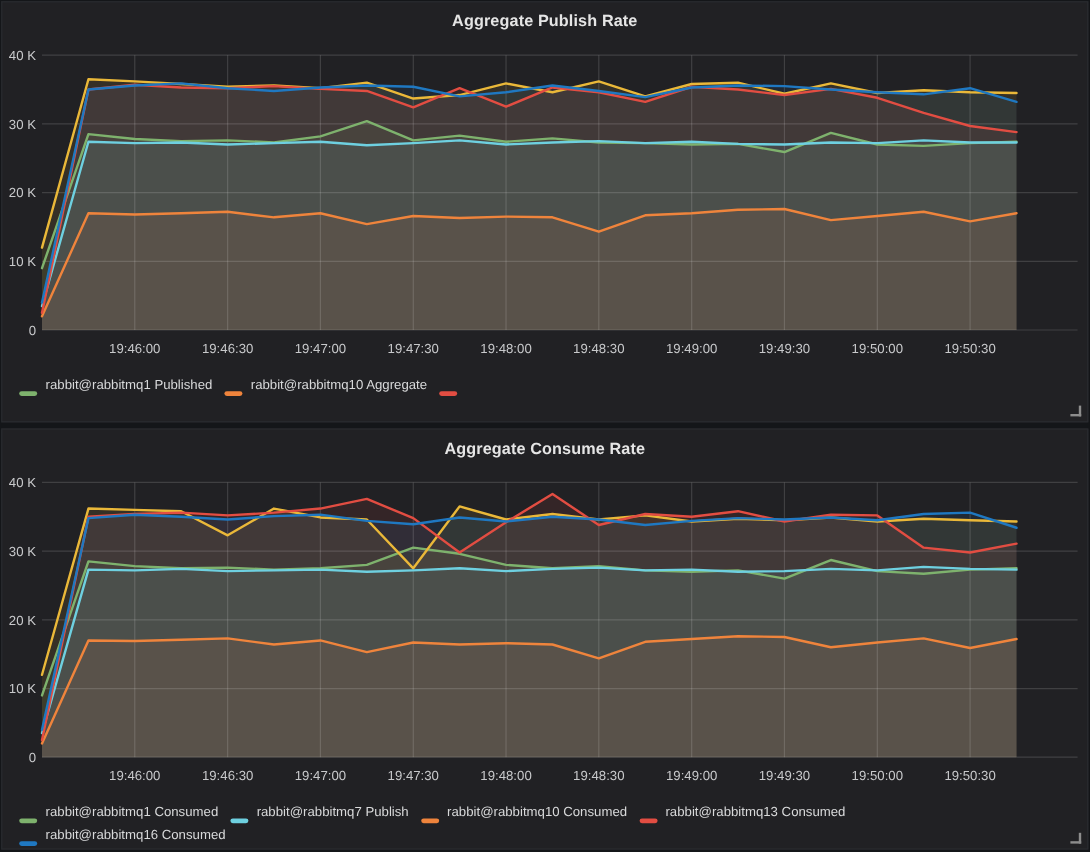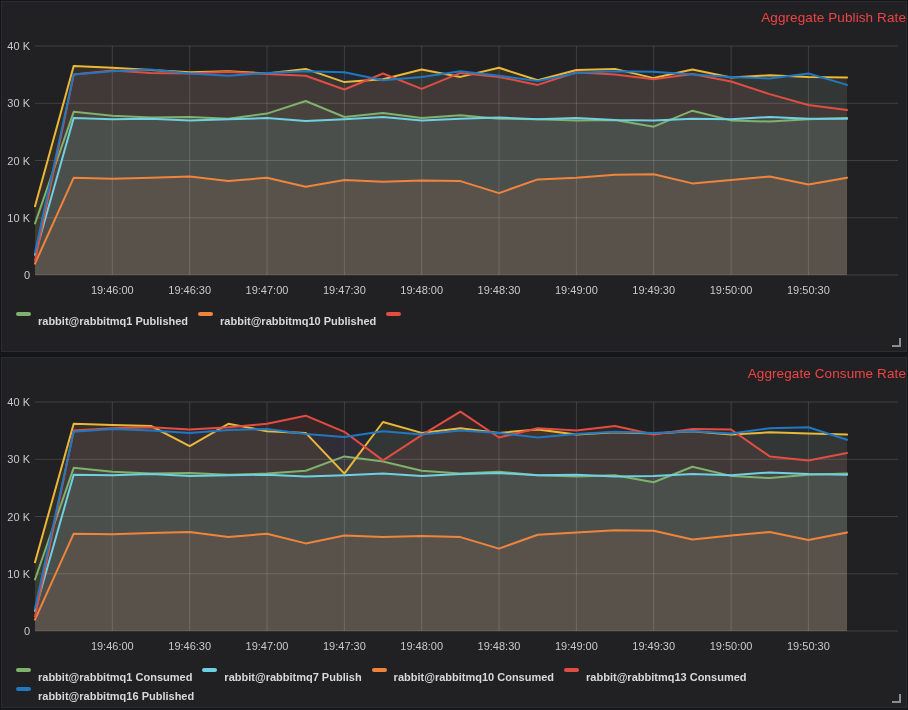--- a/index.html
+++ b/index.html
@@ -12,40 +12,40 @@
   .panel{
     position:absolute;left:1px;right:1px;
     background:#212124;
     border:1px solid #2a2c30;
     box-sizing:border-box;
   }
   .panel-publish{top:1px;height:351px;}
   .panel-consume{top:357px;height:351px;}
   .panel-title{
     height:22px;padding-top:8px;
-    text-align:right;
-    color:#ef4444;font-size:13.5px;font-weight:400;
+    text-align:center;
+    color:#e5e5e5;font-size:13.5px;font-weight:700;
     letter-spacing:.1px;
     cursor:pointer;
   }
   svg{display:block;}
   .tick{
     fill:#c8c9cb;font-size:11px;
     font-family:"Liberation Sans", sans-serif;
   }
   .legend{
     margin-top:12px;padding:0 14px;
     display:flex;flex-direction:column;gap:1px;
   }
   .legend-row{
     display:flex;flex-wrap:nowrap;column-gap:10px;
     line-height:18px;height:18px;
   }
   .legend-item{
-    display:flex;align-items:flex-start;white-space:nowrap;cursor:pointer;font-weight:bold;
+    display:flex;align-items:flex-end;white-space:nowrap;cursor:pointer;
   }
   .legend-marker{
     display:inline-block;width:15px;height:4px;border-radius:2px;
     margin-right:7px;flex:0 0 auto;
   }
   .legend-label{
     color:#d8d9da;font-size:11px;
   }
   .resize-handle{
     position:absolute;right:5px;bottom:4px;width:7px;height:7px;
@@ -111,21 +111,21 @@
       </g>
     </svg>
   <div class="legend" id="legend-0">
       <div class="legend-row">
         <div class="legend-item">
           <span class="legend-marker" style="background: rgb(126, 178, 109);"></span>
           <span class="legend-label">rabbit@rabbitmq1 Published</span>
         </div>
         <div class="legend-item">
           <span class="legend-marker" style="background: rgb(239, 132, 60);"></span>
-          <span class="legend-label">rabbit@rabbitmq10 Published</span>
+          <span class="legend-label">rabbit@rabbitmq10 Aggregate</span>
         </div>
         <div class="legend-item">
           <span class="legend-marker" style="background: rgb(226, 77, 66);"></span>
         </div>
       </div>
     </div>
   <div class="resize-handle"></div>
 </div>
 
 <div class="panel panel-consume">
@@ -197,18 +197,18 @@
           <span class="legend-label">rabbit@rabbitmq10 Consumed</span>
         </div>
         <div class="legend-item">
           <span class="legend-marker" style="background: rgb(226, 77, 66);"></span>
           <span class="legend-label">rabbit@rabbitmq13 Consumed</span>
         </div>
       </div>
       <div class="legend-row">
         <div class="legend-item">
           <span class="legend-marker" style="background: rgb(31, 120, 193);"></span>
-          <span class="legend-label">rabbit@rabbitmq16 Published</span>
+          <span class="legend-label">rabbit@rabbitmq16 Consumed</span>
         </div>
       </div>
     </div>
   <div class="resize-handle"></div>
 </div>
 
 </body></html>

